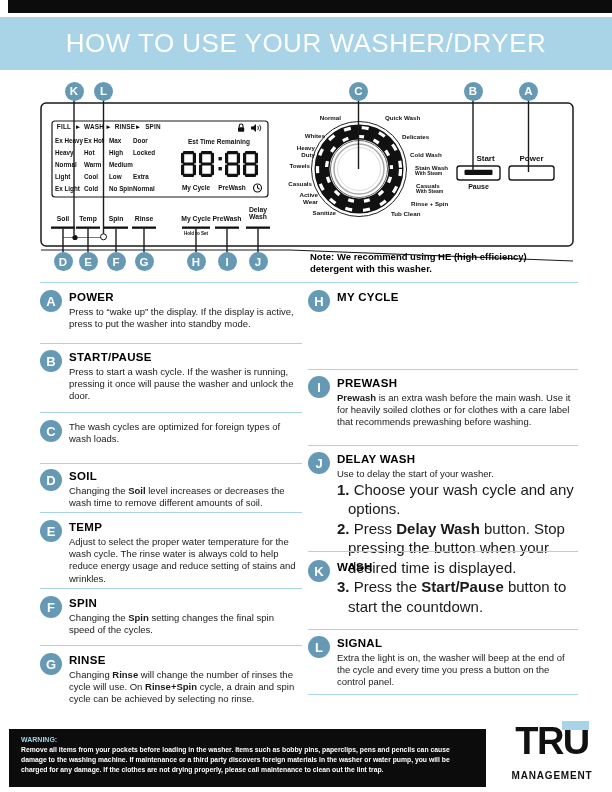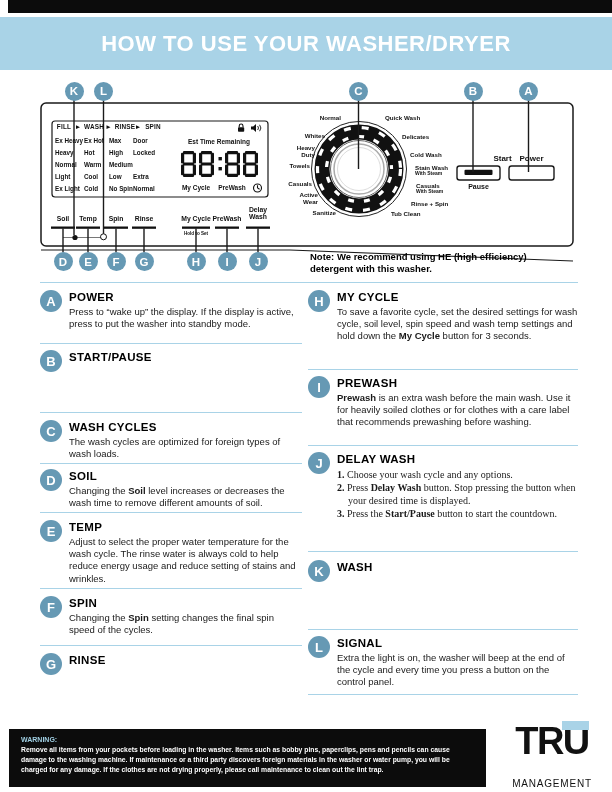--- a/index.html
+++ b/index.html
@@ -3,21 +3,21 @@
 <meta charset="utf-8">
 <style>
   html,body{margin:0;padding:0;background:#e8e8e8;}
   .page{position:relative;width:612px;height:792px;background:#fff;overflow:hidden;
         font-family:"Liberation Sans", sans-serif;color:#111;}
 
   
   .topbar{position:absolute;left:8px;top:0;width:604px;height:13px;background:#0c0c0c;}
   .title-band{position:absolute;left:0;top:17px;width:612px;height:53px;background:#a9d3e7;
               display:flex;align-items:center;justify-content:center;}
-  .title-band h1{margin:0;font-size:22px;font-weight:bold;color:#fff;letter-spacing:.5px;white-space:nowrap;}
+  .title-band h1{margin:0;font-size:26px;font-weight:normal;color:#fff;letter-spacing:.5px;white-space:nowrap;}
 
   
   .dl{position:absolute;font-size:6.3px;font-weight:600;line-height:1;white-space:nowrap;color:#111;}
   .hdr{position:absolute;font-size:6.4px;font-weight:bold;letter-spacing:.2px;line-height:1;text-align:center;}
   .estl{position:absolute;font-size:6.5px;font-weight:bold;text-align:center;}
   .ind{position:absolute;font-size:6.5px;font-weight:bold;text-align:center;}
   .btn-label{position:absolute;font-size:6.8px;font-weight:bold;text-align:center;line-height:1.08;}
   .sub-label{position:absolute;font-size:4.6px;font-weight:bold;text-align:center;}
   .knob-label{position:absolute;font-size:6.2px;font-weight:600;line-height:1.15;color:#111;}
   .knob-label .ksub{display:block;font-size:5px;font-weight:600;}
@@ -32,32 +32,32 @@
 
   
   .divider{position:absolute;height:1.3px;background:#a9d3e7;}
 
   
   .sec{position:absolute;padding-left:29px;box-sizing:border-box;}
   .badge{position:absolute;left:0;top:-1px;width:22px;height:22px;border-radius:50%;background:#6699b4;
          color:#fff;font-size:13px;font-weight:bold;display:flex;align-items:center;justify-content:center;}
   .sec h2{margin:0 0 2.5px 0;font-size:11.5px;font-weight:bold;letter-spacing:.3px;color:#000;}
   .sec p{margin:0;font-size:9.5px;line-height:1.3;color:#1a1a1a;}
-  .sec .li{font-size:10px;line-height:1.3;color:#1a1a1a;padding-left:11px;text-indent:-11px;font-family:Liberation Serif, serif;}
+  .sec .li{font-size:15px;line-height:1.3;color:#1a1a1a;padding-left:11px;text-indent:-11px;}
 
   
   .footer-bar{position:absolute;left:9px;top:729px;width:477px;height:58px;background:#0c0c0c;
               box-sizing:border-box;padding:7px 12px 0 12px;}
   .warn-title{color:#a0cfe3;font-size:7px;font-weight:bold;margin-bottom:2px;}
   .warn-body{color:#fff;font-size:6.8px;font-weight:bold;line-height:1.5;}
   .logo{position:absolute;left:502px;top:722px;width:100px;text-align:center;}
   .logo-tru{position:relative;display:inline-block;font-size:38px;font-weight:bold;letter-spacing:-1.5px;
             line-height:1;color:#111;}
   .logo-bar{position:absolute;right:0px;top:-1px;width:27px;height:9px;background:#a9d3e7;}
-  .logo-sub{font-size:10px;font-weight:normal;letter-spacing:.8px;color:#111;margin-top:18px;}
+  .logo-sub{font-size:10px;font-weight:bold;letter-spacing:.8px;color:#111;margin-top:10px;}
 
   svg.linework{position:absolute;left:0;top:0;pointer-events:none;}
 </style>
 </head>
 <body>
 
 <div class="page">
 
   <div class="topbar"></div>
   <div class="title-band">
@@ -211,21 +211,21 @@
     <span class="knob-label kr" style="left:296px;top:209px;width:40px">Sanitize</span>
 
     <span class="knob-label" style="left:385px;top:114px">Quick Wash</span>
     <span class="knob-label" style="left:402px;top:133px">Delicates</span>
     <span class="knob-label" style="left:410px;top:151px">Cold Wash</span>
     <span class="knob-label" style="left:415px;top:164px"><span>Stain Wash</span><span class="ksub">With Steam</span></span>
     <span class="knob-label" style="left:416px;top:182px"><span>Casuals</span><span class="ksub">With Steam</span></span>
     <span class="knob-label" style="left:411px;top:200px">Rinse + Spin</span>
     <span class="knob-label" style="left:391px;top:210px">Tub Clean</span>
 
-    <span class="ctrl-label" style="left:481px;top:154px;width:43px">Start</span>
+    <span class="ctrl-label" style="left:464px;top:154px;width:43px">Start</span>
     <span class="pause-label" style="left:457px;top:183px;width:43px">Pause</span>
     <span class="ctrl-label" style="left:509px;top:154px;width:45px">Power</span>
 
     <div class="co" style="left:519px;top:81.5px">A</div>
     <div class="co" style="left:463.5px;top:81.5px">B</div>
     <div class="co" style="left:349px;top:81.5px">C</div>
     <div class="co" style="left:64.5px;top:81.5px">K</div>
     <div class="co" style="left:94px;top:81.5px">L</div>
     <div class="co" style="left:53.5px;top:252px">D</div>
     <div class="co" style="left:78.5px;top:252px">E</div>
@@ -243,26 +243,26 @@
   <section class="sec" style="left:40px;top:291px;width:262px">
     <div class="badge">A</div>
     <h2>POWER</h2>
     <p>Press to “wake up” the display. If the display is active, press to put the washer into standby mode.</p>
   </section>
   <div class="divider" style="left:40px;top:343px;width:262px"></div>
 
   <section class="sec" style="left:40px;top:351px;width:262px">
     <div class="badge">B</div>
     <h2>START/PAUSE</h2>
+    <p>Press to start a wash cycle. If the washer is running, pressing it once will pause the washer and unlock the door.</p>
   </section>
   <div class="divider" style="left:40px;top:412px;width:262px"></div>
 
   <section class="sec" style="left:40px;top:421px;width:262px">
     <div class="badge">C</div>
-    <h2>WASH CYCLES</h2>
     <p>The wash cycles are optimized for foreign types of wash loads.</p>
   </section>
   <div class="divider" style="left:40px;top:463px;width:262px"></div>
 
   <section class="sec" style="left:40px;top:470px;width:266px">
     <div class="badge">D</div>
     <h2>SOIL</h2>
     <p>Changing the <b>Soil</b> level increases or decreases the wash time to remove different amounts of soil.</p>
   </section>
   <div class="divider" style="left:40px;top:512px;width:262px"></div>
@@ -277,39 +277,40 @@
   <section class="sec" style="left:40px;top:597px;width:262px">
     <div class="badge">F</div>
     <h2>SPIN</h2>
     <p>Changing the <b>Spin</b> setting changes the final spin speed of the cycles.</p>
   </section>
   <div class="divider" style="left:40px;top:645px;width:262px"></div>
 
   <section class="sec" style="left:40px;top:654px;width:262px">
     <div class="badge">G</div>
     <h2>RINSE</h2>
+    <p>Changing <b>Rinse</b> will change the number of rinses the cycle will use. On <b>Rinse+Spin</b> cycle, a drain and spin cycle can be achieved by selecting no rinse.</p>
   </section>
 
   <section class="sec" style="left:308px;top:291px;width:272px">
     <div class="badge">H</div>
     <h2>MY CYCLE</h2>
-    <p>To save a favorite cycle, set the desired settings for wash cycle, soil level, spin speed and wash temp settings and hold down the <b>My Cycle</b> button for 3 seconds.</p>
   </section>
   <div class="divider" style="left:308px;top:369px;width:270px"></div>
 
   <section class="sec" style="left:308px;top:377px;width:272px">
     <div class="badge">I</div>
     <h2>PREWASH</h2>
     <p><b>Prewash</b> is an extra wash before the main wash. Use it for heavily soiled clothes or for clothes with a care label that recommends prewashing before washing.</p>
   </section>
   <div class="divider" style="left:308px;top:445px;width:270px"></div>
 
   <section class="sec" style="left:308px;top:453px;width:272px">
     <div class="badge">J</div>
     <h2>DELAY WASH</h2>
+    <p>Use to delay the start of your washer.</p>
     <div class="li"><b>1.</b> Choose your wash cycle and any options.</div>
     <div class="li"><b>2.</b> Press <b>Delay Wash</b> button. Stop pressing the button when your desired time is displayed.</div>
     <div class="li"><b>3.</b> Press the <b>Start/Pause</b> button to start the countdown.</div>
   </section>
   <div class="divider" style="left:308px;top:551px;width:270px"></div>
 
   <section class="sec" style="left:308px;top:561px;width:272px">
     <div class="badge">K</div>
     <h2>WASH</h2>
   </section>

